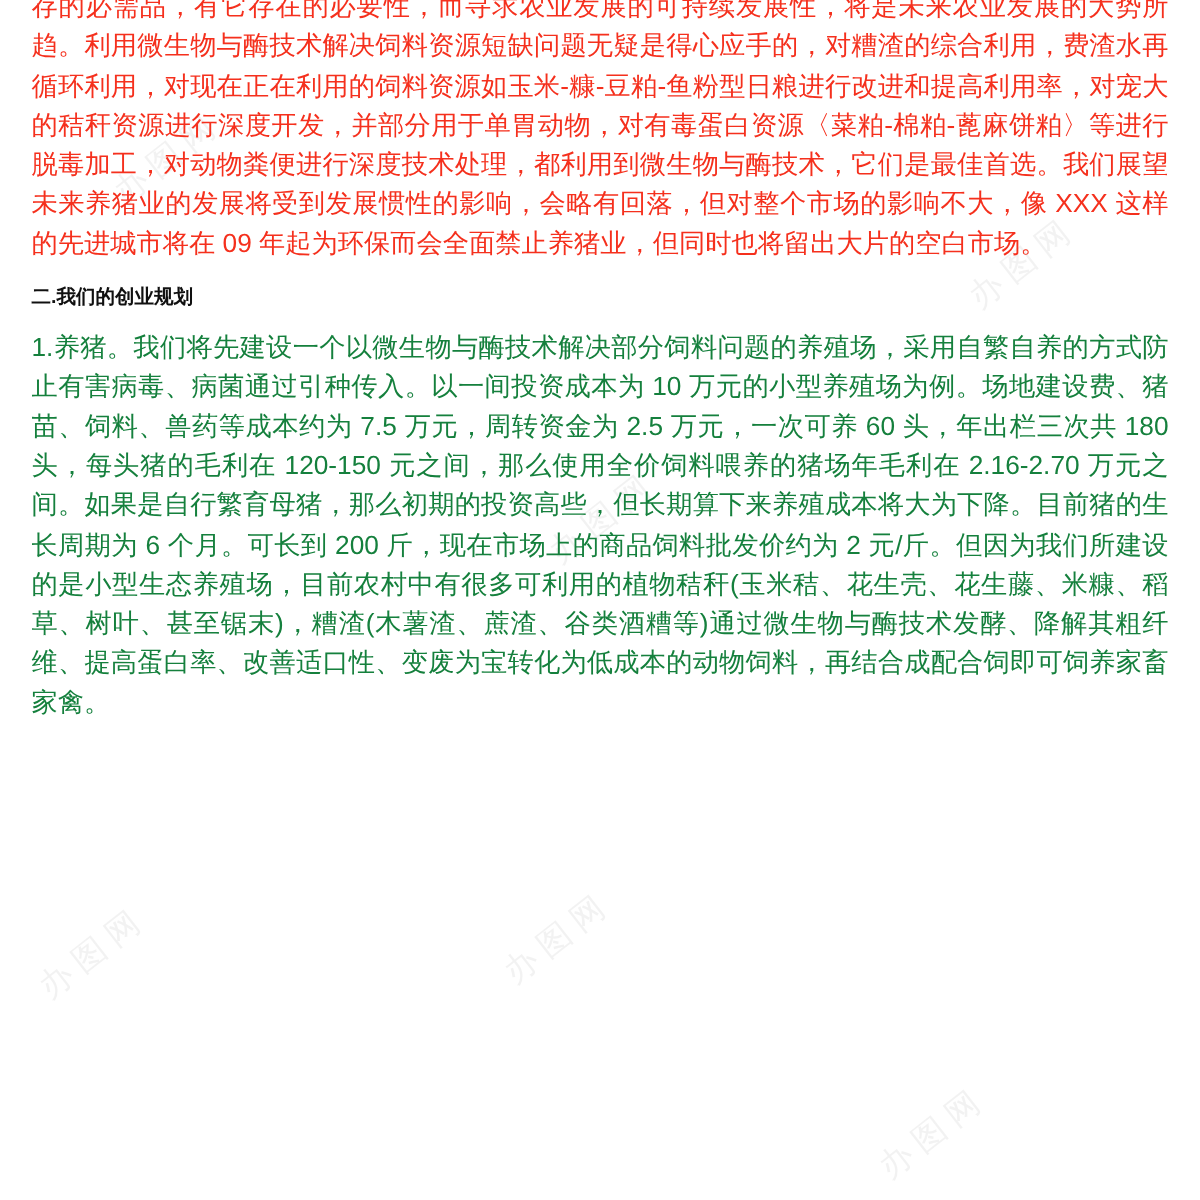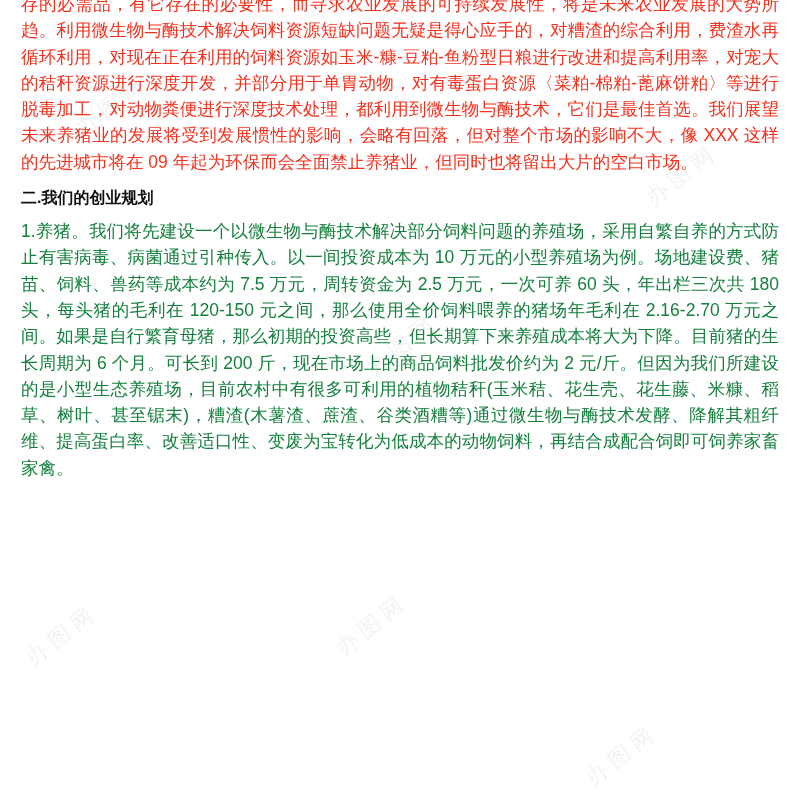--- a/index.html
+++ b/index.html
@@ -25,21 +25,21 @@
     margin: 0 0 9px 0;
     font-size: 17.5px;
     line-height: 26.3px;
     text-align: justify;
     color: #15803d;
     word-break: break-all;
   }
   .para.red { color: #f5301d; }
   .heading {
     margin: 3px 0 7px 0;
-    font-size: 16px;
+    font-size: 13px;
     line-height: 27px;
     font-weight: bold;
     color: #101010;
   }
   .wm {
     position: absolute;
     font-size: 22px;
     color: #555555;
     opacity: 0.07;
     transform: rotate(-38deg);

